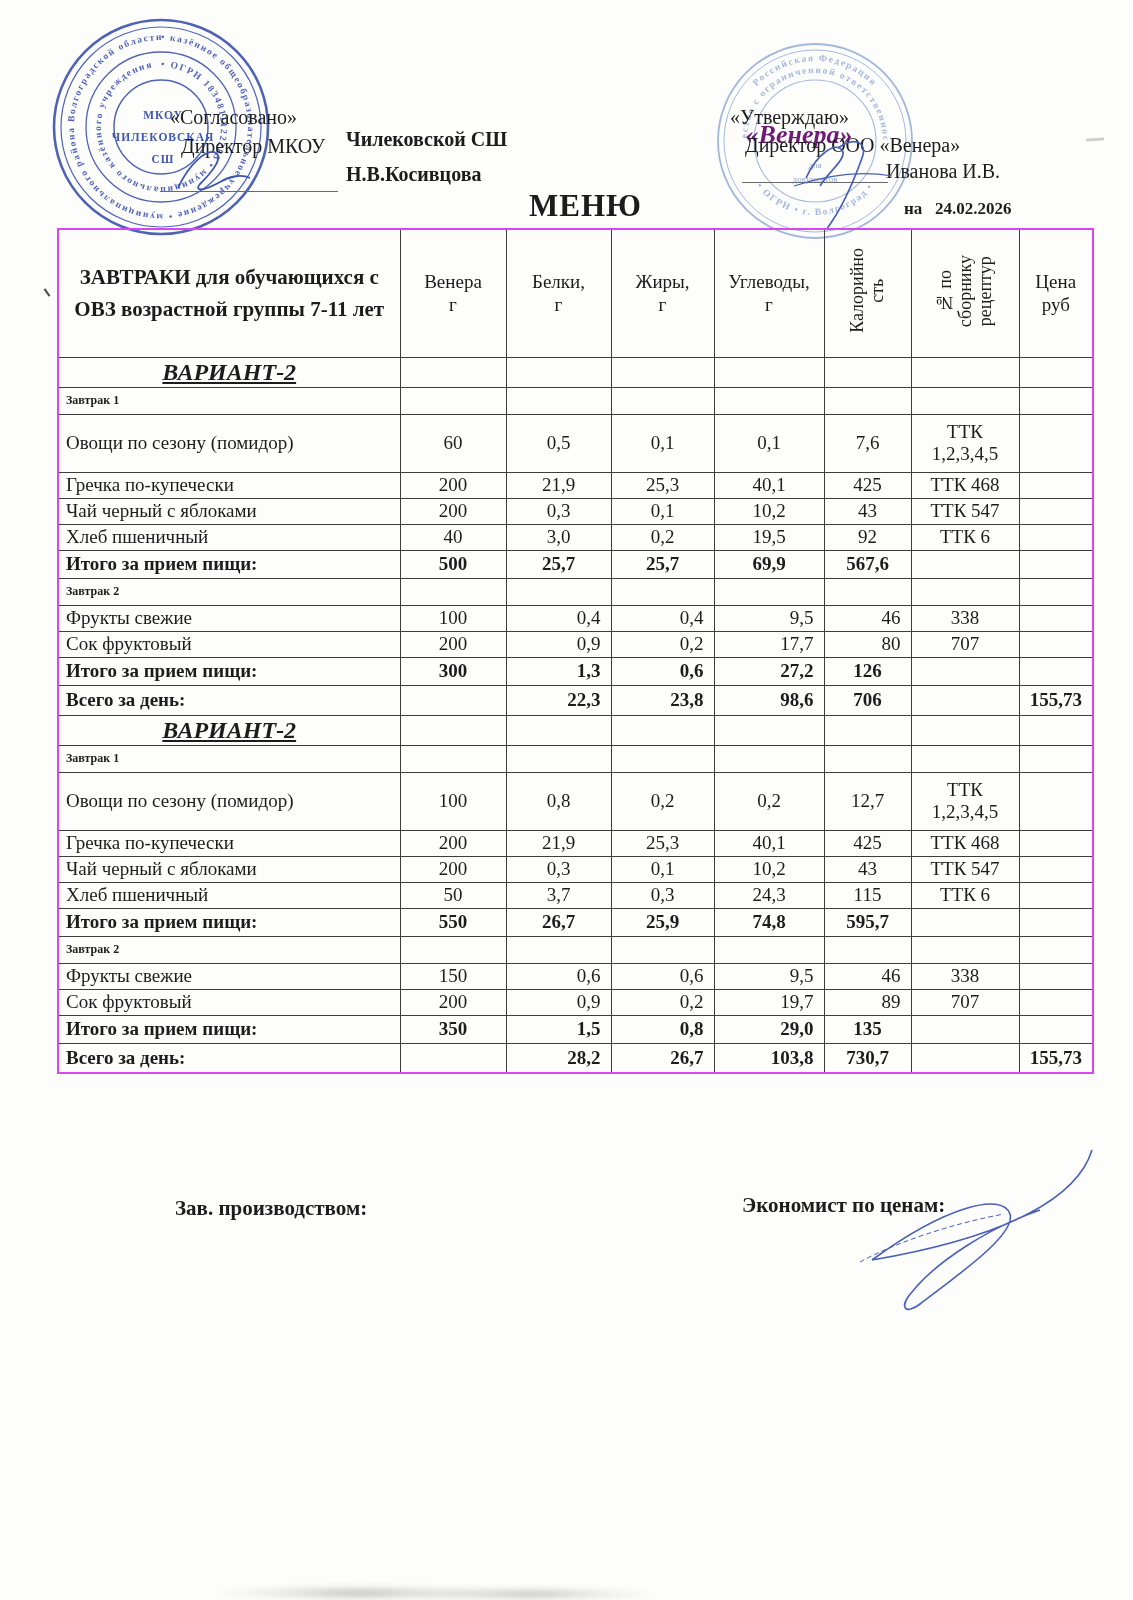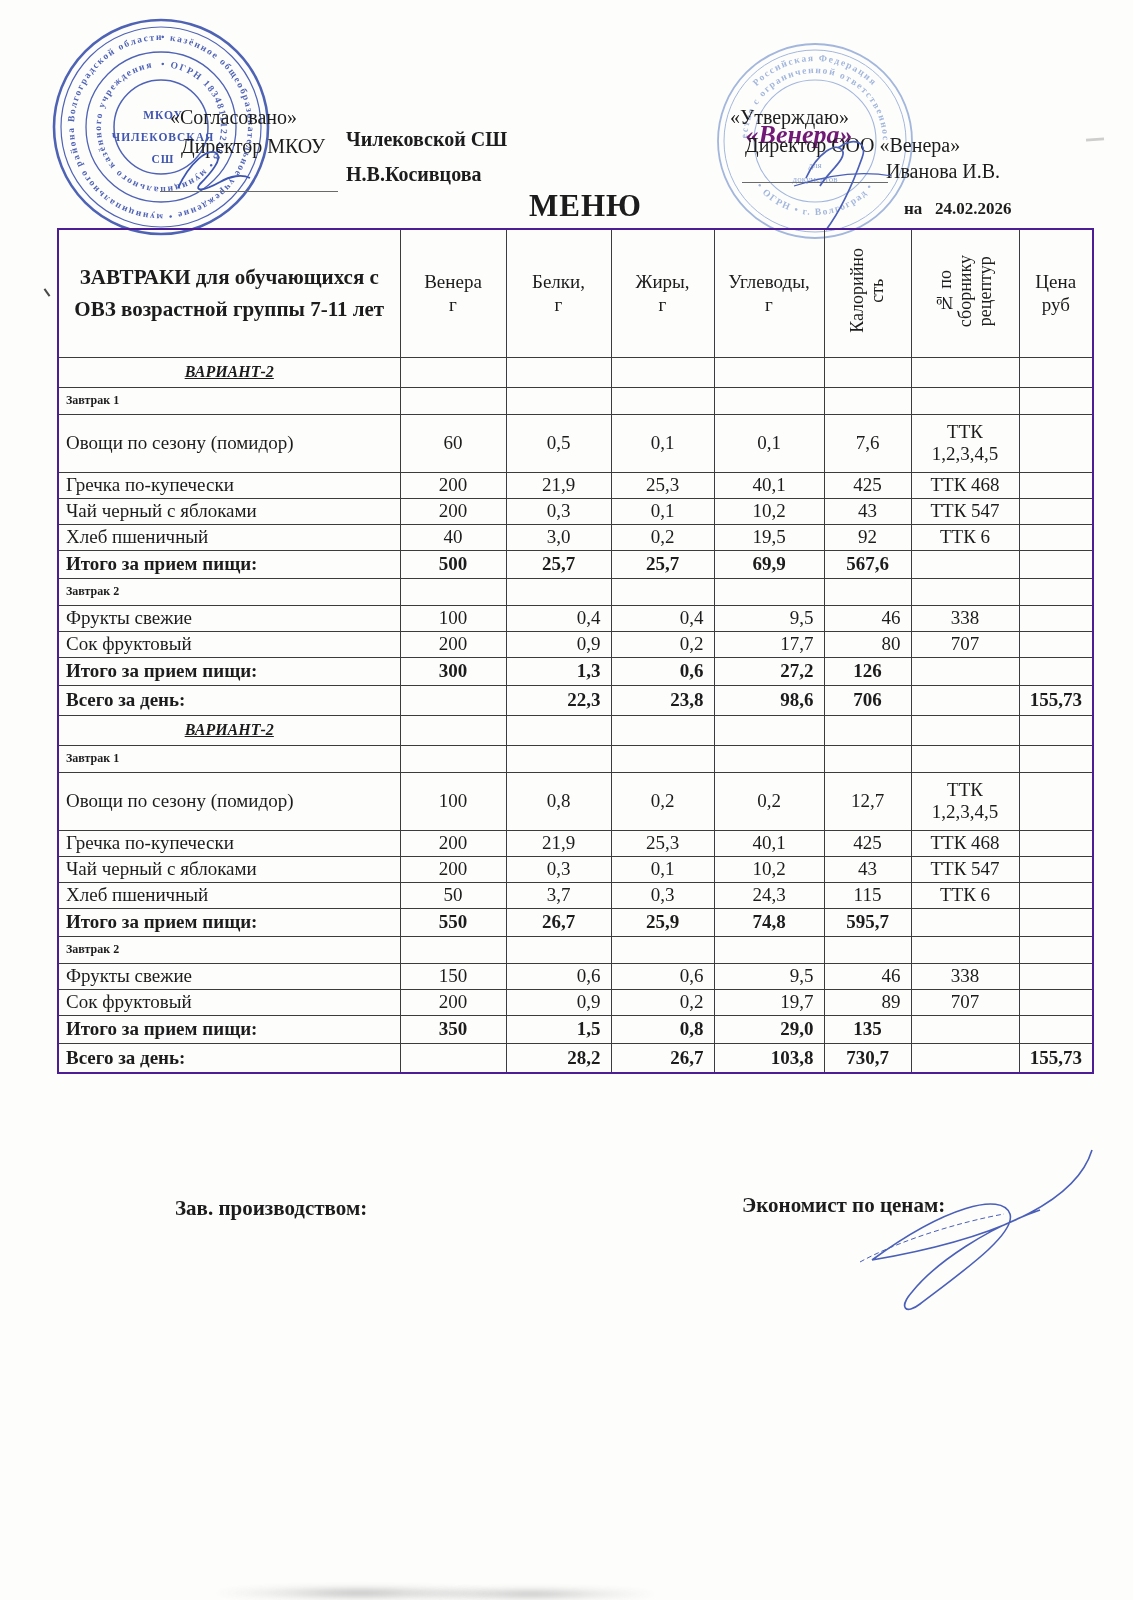--- a/index.html
+++ b/index.html
@@ -10,32 +10,32 @@
   .b{font-weight:bold;}
   .title{font-size:31px;font-weight:bold;letter-spacing:1px;}
   .date{font-size:17px;font-weight:bold;}
   .sigline{position:absolute;height:1px;background:#6a6a6a;}
 
   
   table.menu{position:absolute;left:57px;top:228px;width:1035px;border-collapse:collapse;
              table-layout:fixed;font-size:19px;}
   table.menu td{border:1px solid #3c3c3c;vertical-align:middle;text-align:center;
                 padding:1px 3px;overflow:hidden;}
-  table.menu{border:2px solid #4c1d95;}
+  table.menu{border:2px solid #d946ef;}
   tr.row-header{height:128px;}
   tr.row-sec2{height:110px;}
   tr.row-var{height:30px;}
   tr.row-sub{height:27px;}
   tr.row-dish{height:26px;}
   tr.row-dish-tall{height:58px;}
   tr.row-total{height:28px;}
   tr.row-day{height:30px;}
   .section-title{font-weight:bold;font-size:21px;line-height:1.55;padding:4px 10px !important;
                  white-space:normal;}
-  .variant{font-weight:bold;font-style:italic;text-decoration:underline;font-size:16px;}
+  .variant{font-weight:bold;font-style:italic;text-decoration:underline;font-size:24px;}
   .sub{font-weight:bold;text-align:left !important;padding-left:7px !important;font-size:12px;}
   .t-label{text-align:left !important;padding-left:7px !important;white-space:nowrap;}
   .r{text-align:right !important;padding-right:10px !important;}
   .pre{white-space:pre-line;line-height:1.25;display:inline-block;}
   .vtext{writing-mode:vertical-rl;transform:rotate(180deg);white-space:pre-line;
          line-height:1.12;display:inline-block;font-size:18px;}
   .colhead{font-size:19px;}
 
   
   .stamp{position:absolute;pointer-events:none;filter:blur(0.35px);}

